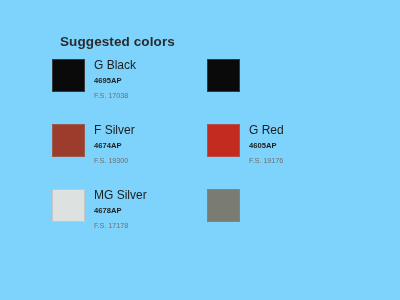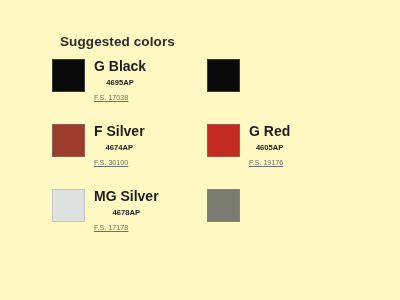--- a/index.html
+++ b/index.html
@@ -54,49 +54,47 @@
     margin-top: 1px;
     border: 1px solid rgba(150,150,150,0.35);
     box-sizing: border-box;
   }
   .color-info {
     display: flex;
     flex-direction: column;
     padding-top: 1px;
   }
   .color-name {
-    font-size: 14px;
-    font-weight: bold;
+    font-size: 12px;
+    font-weight: normal;
     color: #1d1d1d;
     line-height: 1;
     margin-bottom: 6px;
     white-space: nowrap;
   }
   .color-code {
     font-size: 7.6px;
     font-weight: bold;
     color: #1d1d1d;
     line-height: 1;
     margin-bottom: 7px;
     white-space: nowrap;
-    text-align: center;
   }
   .color-fs {
     font-size: 7.2px;
     font-weight: normal;
     color: #6e6e6e;
     line-height: 1;
     white-space: nowrap;
-    text-decoration: underline;
   }
 </style>
 </head>
 <body style="background: rgb(228, 228, 228);">
 
-<div id="page" style="background: #fef9c3;">
+<div id="page" style="background: #7dd3fc;">
 
   <div id="panel-title">Suggested colors</div>
 
   <div id="color-grid">
 
     <div class="color-item">
       <div class="swatch" style="background:#0a0a0a;"></div>
       <div class="color-info">
         <span class="color-name">G Black</span>
         <span class="color-code">4695AP</span>
@@ -106,21 +104,21 @@
 
     <div class="color-item">
       <div class="swatch" style="background:#0a0a0a;"></div>
     </div>
 
     <div class="color-item">
       <div class="swatch" style="background:#9c3c2c;"></div>
       <div class="color-info">
         <span class="color-name">F Silver</span>
         <span class="color-code">4674AP</span>
-        <span class="color-fs">F.S. 30100</span>
+        <span class="color-fs">F.S. 19300</span>
       </div>
     </div>
 
     <div class="color-item">
       <div class="swatch" style="background:#c32b21;"></div>
       <div class="color-info">
         <span class="color-name">G Red</span>
         <span class="color-code">4605AP</span>
         <span class="color-fs">F.S. 19176</span>
       </div>

